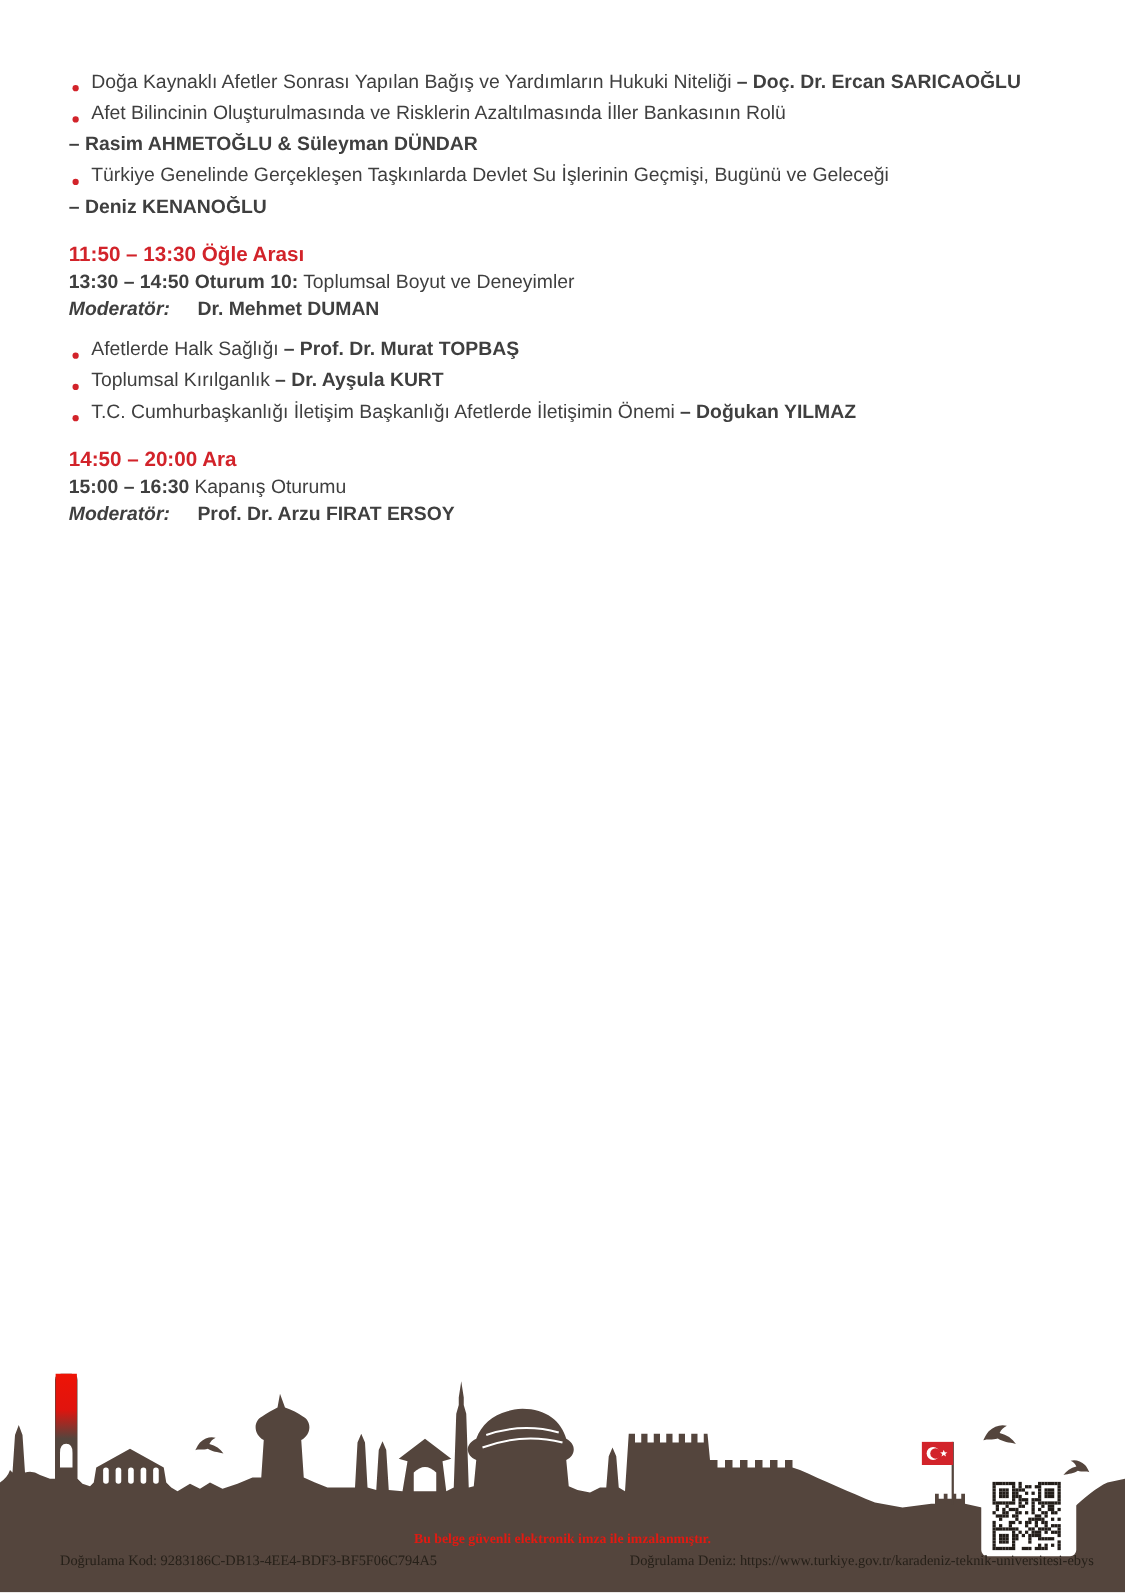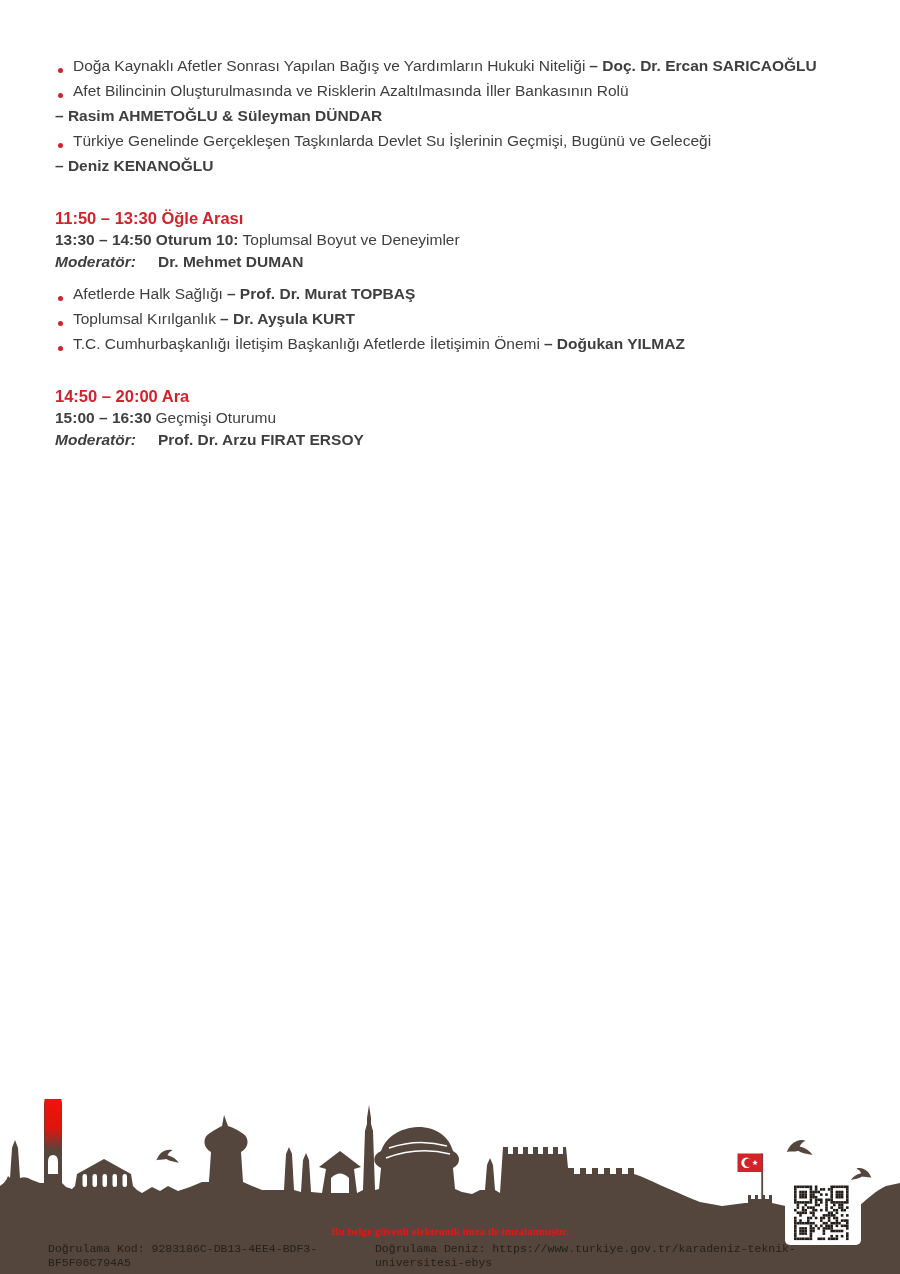--- a/index.html
+++ b/index.html
@@ -32,21 +32,21 @@
     margin:10px 10px 0 3px;
   }
   .ttext{flex:1 1 auto;}
   .sp{font-weight:700;margin-left:4px;white-space:nowrap;}
   .speaker-line{font-weight:700;}
   .break-heading{
     color:var(--accent_red);
     font-weight:700;
     font-size:16.5px;
     line-height:22px;
-    margin-top:29px;
+    margin-top:15px;
   }
   .session-line{line-height:22px;}
   .session-time{font-weight:700;}
   .session-title{margin-left:4px;}
   .moderator-line{line-height:22px;font-weight:700;}
   .moderator-label{font-style:italic;}
   .moderator-name{margin-left:22px;}
   .talks{margin-top:8px;}
   
   .footer{
@@ -58,21 +58,21 @@
     text-align:center;
     font-family:"Liberation Serif","DejaVu Serif",serif;
     font-weight:700;
     font-size:11px;line-height:13px;
     color:var(--signature_red);
   }
   .verify-line{
     position:absolute;left:0;top:152px;width:100%;
     display:flex;justify-content:space-between;
     padding:0 25px 0 48px;
-    font-family:Liberation Mono, monospace;
+    font-family:Liberation Serif, serif;
     font-size:11.5px;line-height:14px;
     color:var(--footer_text);
   }
 </style>
 </head>
 <body>
 
 <div class="content">
 
   <div class="trow">
@@ -105,21 +105,21 @@
       <span class="dot"></span>
       <p class="ttext"><span>Toplumsal Kırılganlık</span><span class="sp">– Dr. Ayşula KURT</span></p>
     </div>
     <div class="trow">
       <span class="dot"></span>
       <p class="ttext"><span>T.C. Cumhurbaşkanlığı İletişim Başkanlığı Afetlerde İletişimin Önemi</span><span class="sp">– Doğukan YILMAZ</span></p>
     </div>
   </div>
 
   <div class="break-heading">14:50 – 20:00 Ara</div>
-  <div class="session-line"><span class="session-time">15:00 – 16:30</span><span class="session-title">Geçmişi Oturumu</span></div>
+  <div class="session-line"><span class="session-time">15:00 – 16:30</span><span class="session-title">Kapanış Oturumu</span></div>
   <div class="moderator-line"><span class="moderator-label">Moderatör:</span><span class="moderator-name">Prof. Dr. Arzu FIRAT ERSOY</span></div>
 
 </div>
 
 <div class="footer">
   <svg width="900" height="184" viewBox="0 0 900 184">
     <defs>
       <linearGradient id="rg" x1="0" y1="0" x2="0" y2="1">
         <stop offset="0" stop-color="#ee1406"></stop>
         <stop offset="0.55" stop-color="#e0140e"></stop>

